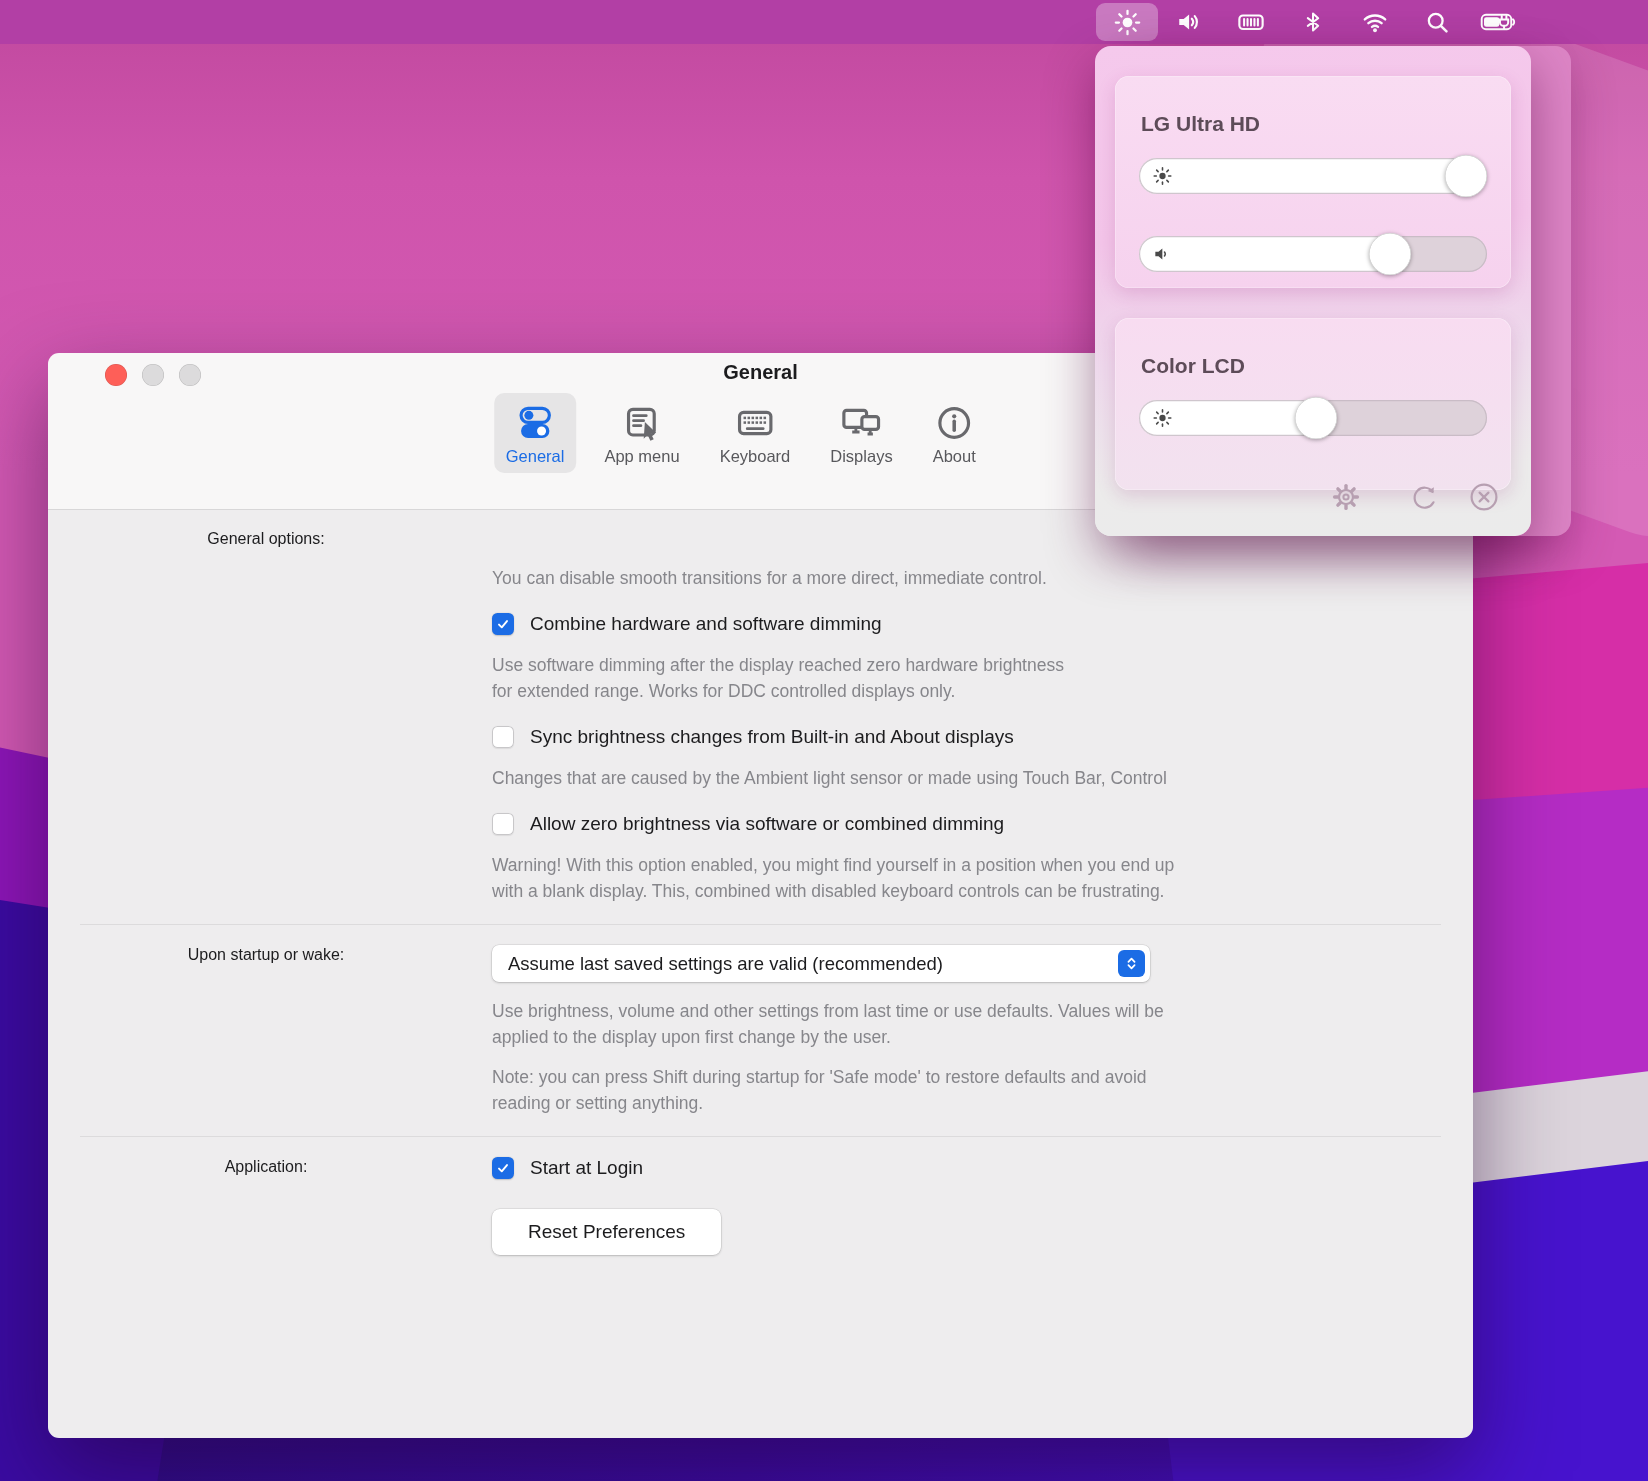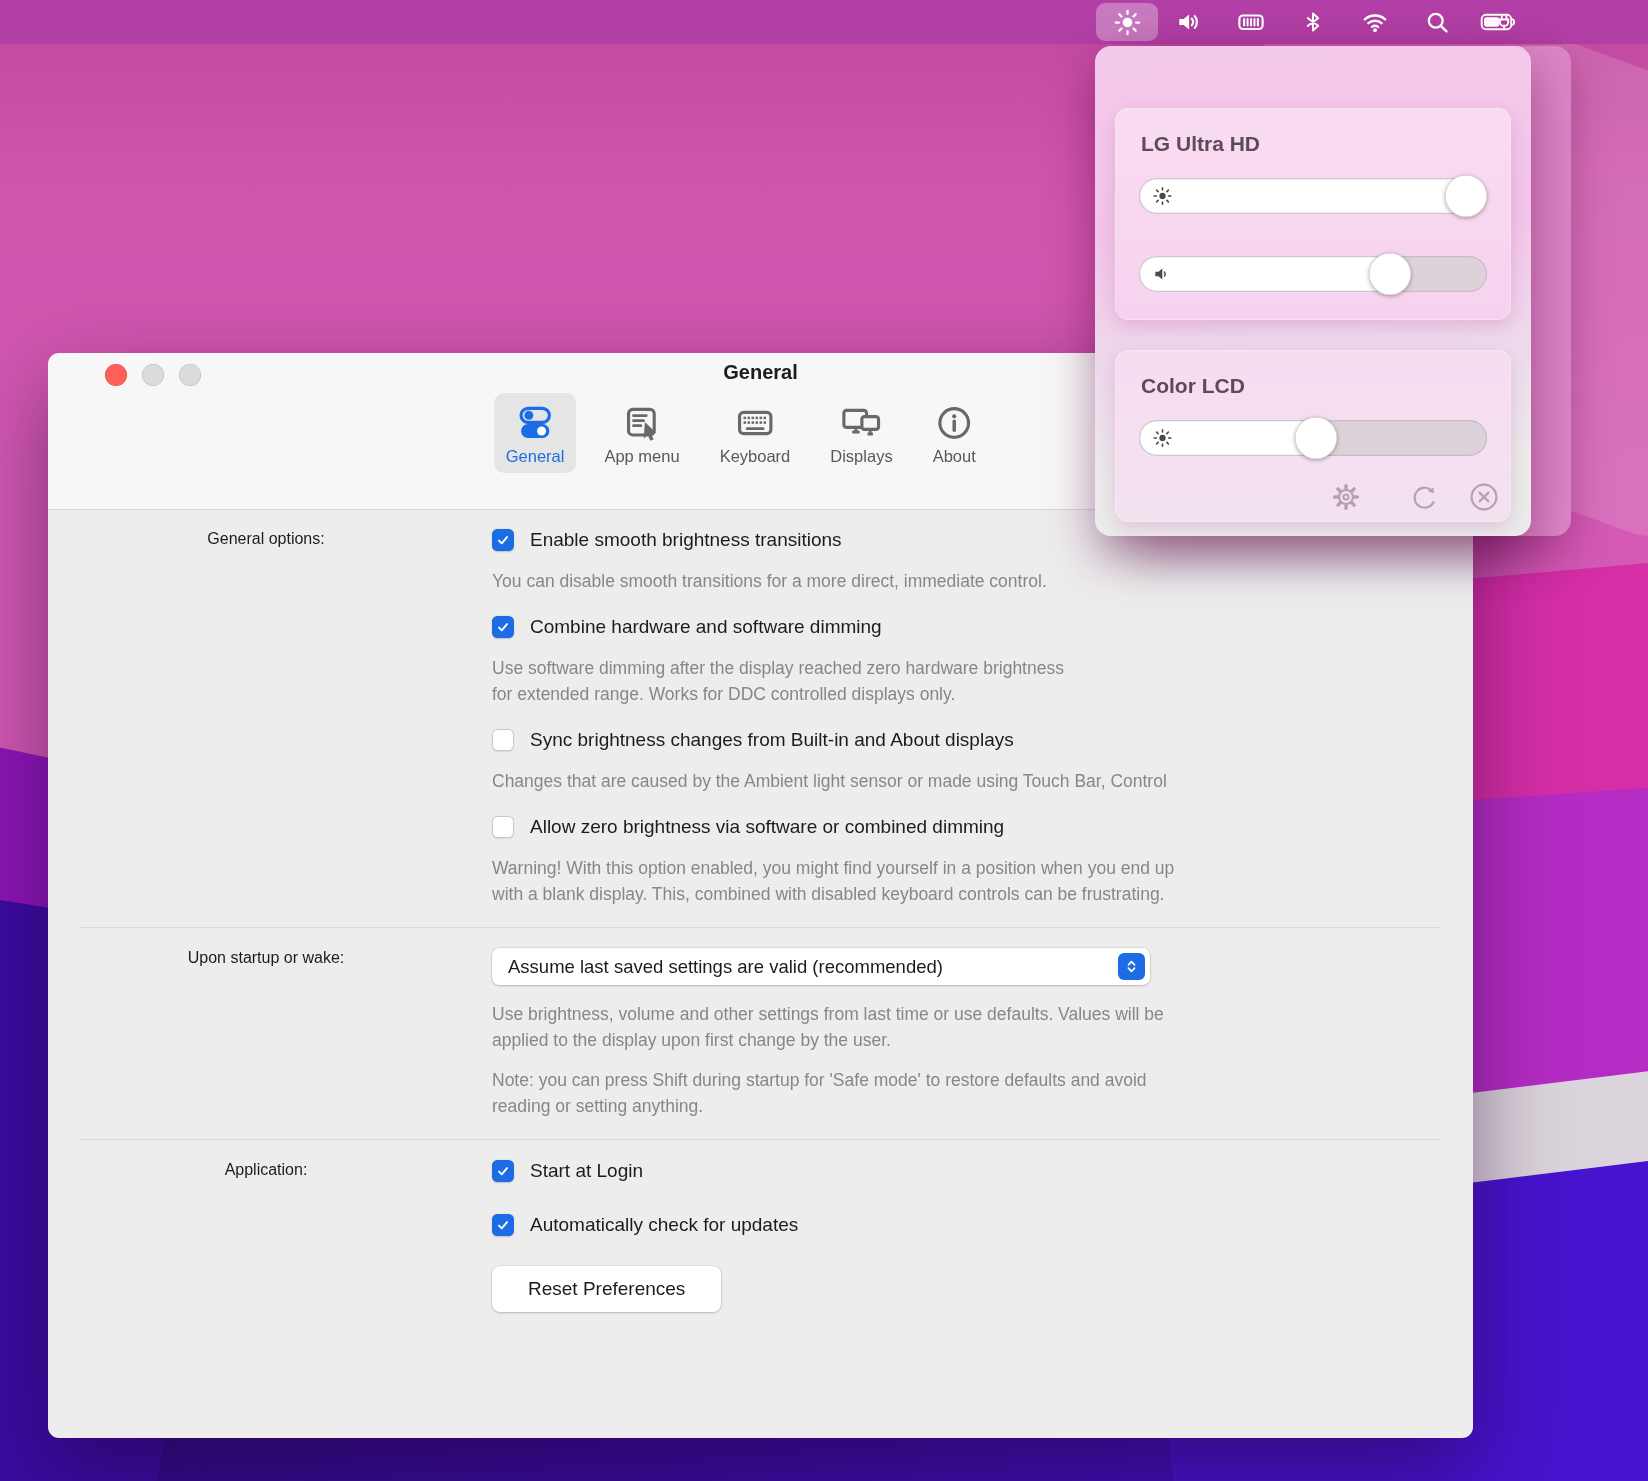--- a/index.html
+++ b/index.html
@@ -24,22 +24,22 @@
   .mb-icons{position:absolute;left:1096px;top:0;height:44px;display:flex;align-items:center;}
   .mb-item{width:62px;height:38px;margin-top:0;display:flex;align-items:center;justify-content:center;border-radius:9px;}
   .mb-item.active{background:rgba(255,255,255,.30);}
   .mb-item svg{display:block;}
 
   
   .popover-backdrop{position:absolute;left:1135px;top:46px;width:436px;height:490px;border-radius:16px;background:#dd85c6;z-index:6;box-shadow:0 18px 45px rgba(90,10,70,.30);}
   .popover{position:absolute;left:1095px;top:46px;width:436px;height:490px;border-radius:16px;z-index:7;
      background:linear-gradient(176deg,#f5c9ec 0%,#f3c5e9 38%,#eed9ec 62%,#ecebeb 86%,#ebebeb 100%);
      box-shadow:0 20px 50px rgba(80,0,60,.45);}
-  .pcard{position:absolute;left:20px;width:396px;border-radius:14px;padding:22px 24px;box-sizing:border-box;
-     background:linear-gradient(180deg,#f9dcf2 0%,#f6d2ee 100%);box-shadow:0 6px 18px rgba(150,40,120,.18), inset 0 0 0 .5px rgba(255,255,255,.5);margin-top:32px;}
+  .pcard{position:absolute;left:20px;width:396px;border-radius:14px;padding:34px 24px;box-sizing:border-box;
+     background:linear-gradient(180deg,#f9dcf2 0%,#f6d2ee 100%);box-shadow:0 6px 18px rgba(150,40,120,.18), inset 0 0 0 .5px rgba(255,255,255,.5);}
   .pcard.card1{top:30px;height:212px;}
   .pcard.card2{top:272px;height:172px;background:linear-gradient(180deg,#f8dcf1 0%,#f2e2ef 100%);}
   .pcard-title{font-size:21px;font-weight:bold;color:var(--popover-title);margin:2px 0 0 2px;white-space:nowrap;}
   .pslider{position:relative;height:36px;border-radius:18px;background:#ded2da;box-shadow:inset 0 0 0 1.2px #c9bcc6;margin-top:22px;}
   .pslider .fill{position:absolute;left:0;top:0;bottom:0;border-radius:18px;background:#fff;width:calc((100% - 42px) * var(--v) / 100 + 42px);box-shadow:inset 0 0 0 1.2px #cfc6cd;}
   .pslider .knob{position:absolute;top:-3px;width:42px;height:42px;border-radius:50%;background:#fff;left:calc((100% - 42px) * var(--v) / 100);box-shadow:0 1px 4px rgba(0,0,0,.35), inset 0 0 0 .5px #c4c4c4;}
   .pslider .s-icon{position:absolute;left:13px;top:50%;transform:translateY(-50%);z-index:2;display:flex;}
   .pslider.vol{margin-top:42px;}
   .p-actions{position:absolute;left:0;right:0;top:434px;display:flex;justify-content:flex-end;align-items:center;padding-right:30px;}
   .p-act{width:34px;height:34px;display:flex;align-items:center;justify-content:center;}
@@ -342,28 +342,20 @@
           </span>
           <span class="tlabel">About</span>
         </div>
       </div>
     </div>
 
     <div class="content">
 
       <div class="grow">
         <div class="cell-label">General options:</div>
-        <div class="checkrow">
-          <span class="cb checked">
-            <svg width="16" height="16" viewBox="0 0 22 22">
-                <path d="M5.5 11.8l3.8 3.8L16.5 7" stroke="#fff" stroke-width="2.6" fill="none" stroke-linecap="round" stroke-linejoin="round"></path>
-              </svg>
-          </span>
-          <span class="cb-label">Enable smooth brightness transitions</span>
-        </div>
       </div>
       <div class="grow mt-desc">
           <div></div>
         <div class="desc">
           <div>You can disable smooth transitions for a more direct, immediate control.</div>
         </div>
       </div>
 
       <div class="grow mt-check">
           <div></div>
@@ -453,31 +445,20 @@
         <div class="cell-label">Application:</div>
         <div class="checkrow">
           <span class="cb checked">
             <svg width="16" height="16" viewBox="0 0 22 22">
                 <path d="M5.5 11.8l3.8 3.8L16.5 7" stroke="#fff" stroke-width="2.6" fill="none" stroke-linecap="round" stroke-linejoin="round"></path>
               </svg>
           </span>
           <span class="cb-label">Start at Login</span>
         </div>
       </div>
-      <div class="grow" style="margin-top:32px;">
-          <div></div>
-        <div class="checkrow">
-          <span class="cb checked">
-            <svg width="16" height="16" viewBox="0 0 22 22">
-                <path d="M5.5 11.8l3.8 3.8L16.5 7" stroke="#fff" stroke-width="2.6" fill="none" stroke-linecap="round" stroke-linejoin="round"></path>
-              </svg>
-          </span>
-          <span class="cb-label">Automatically check for updates</span>
-        </div>
-      </div>
       <div class="grow" style="margin-top:30px;">
           <div></div>
         <div>
           <span class="btn">Reset Preferences</span>
         </div>
       </div>
 
     </div>
   </div>
 

